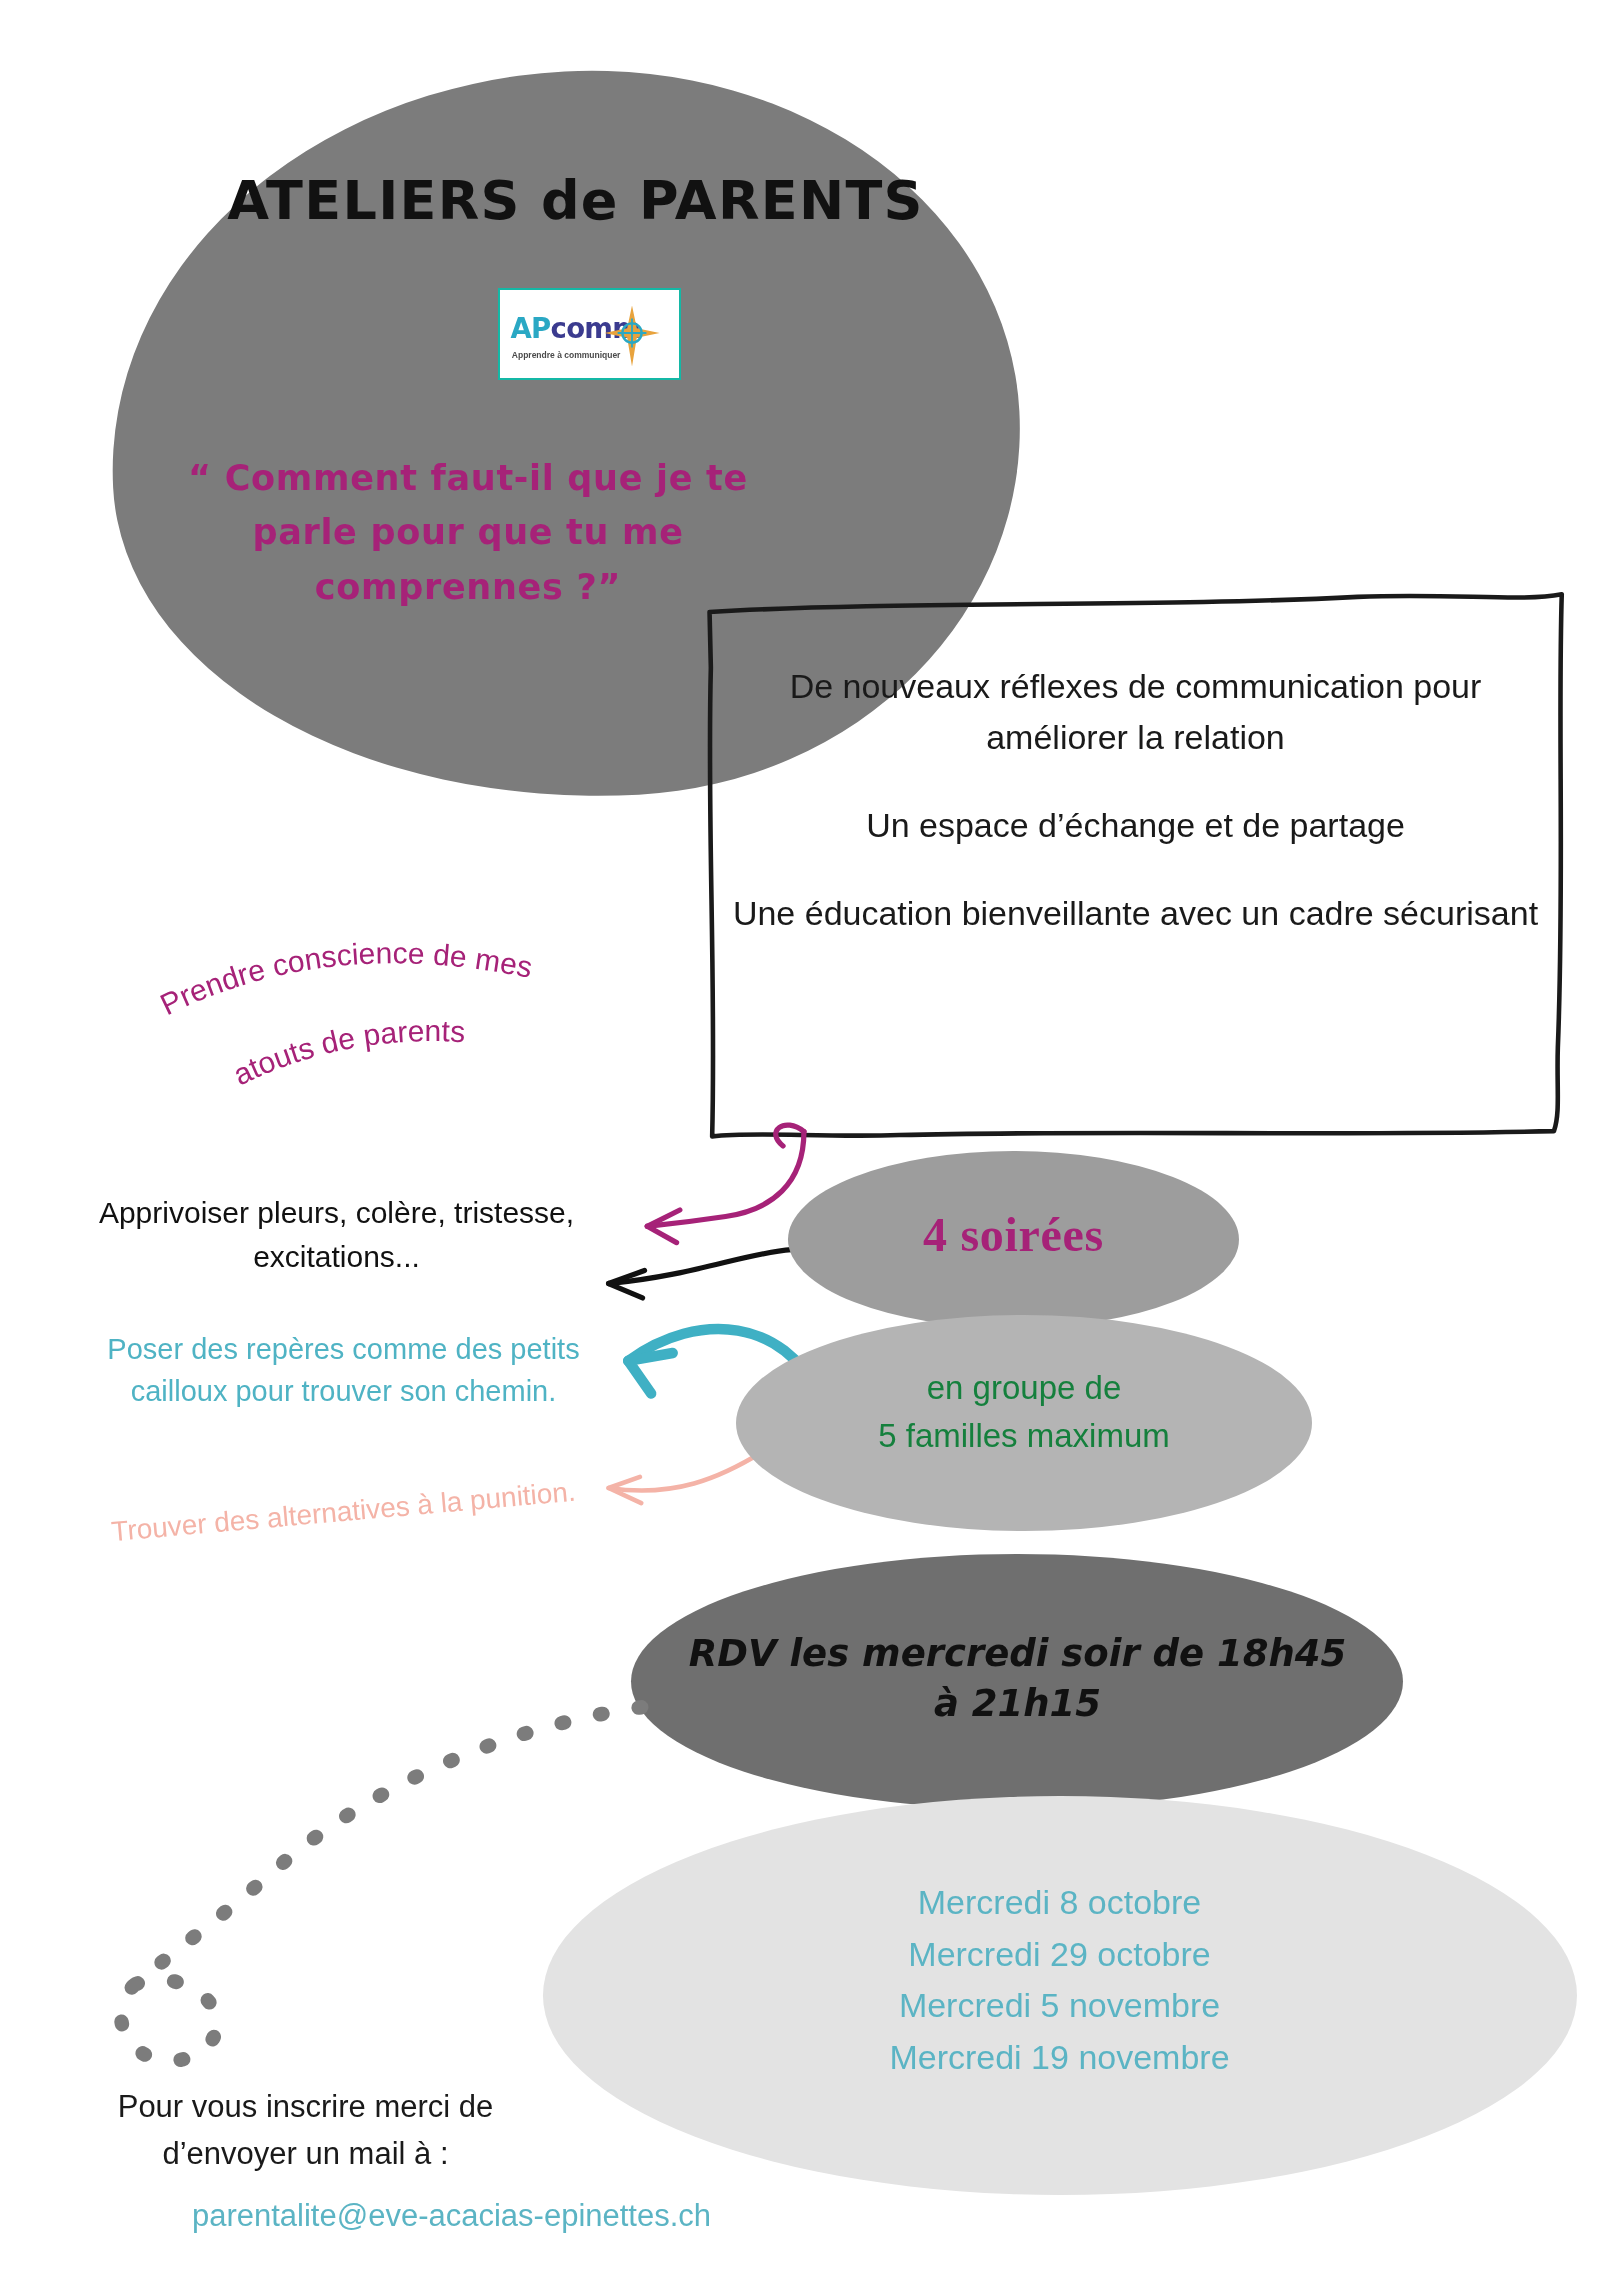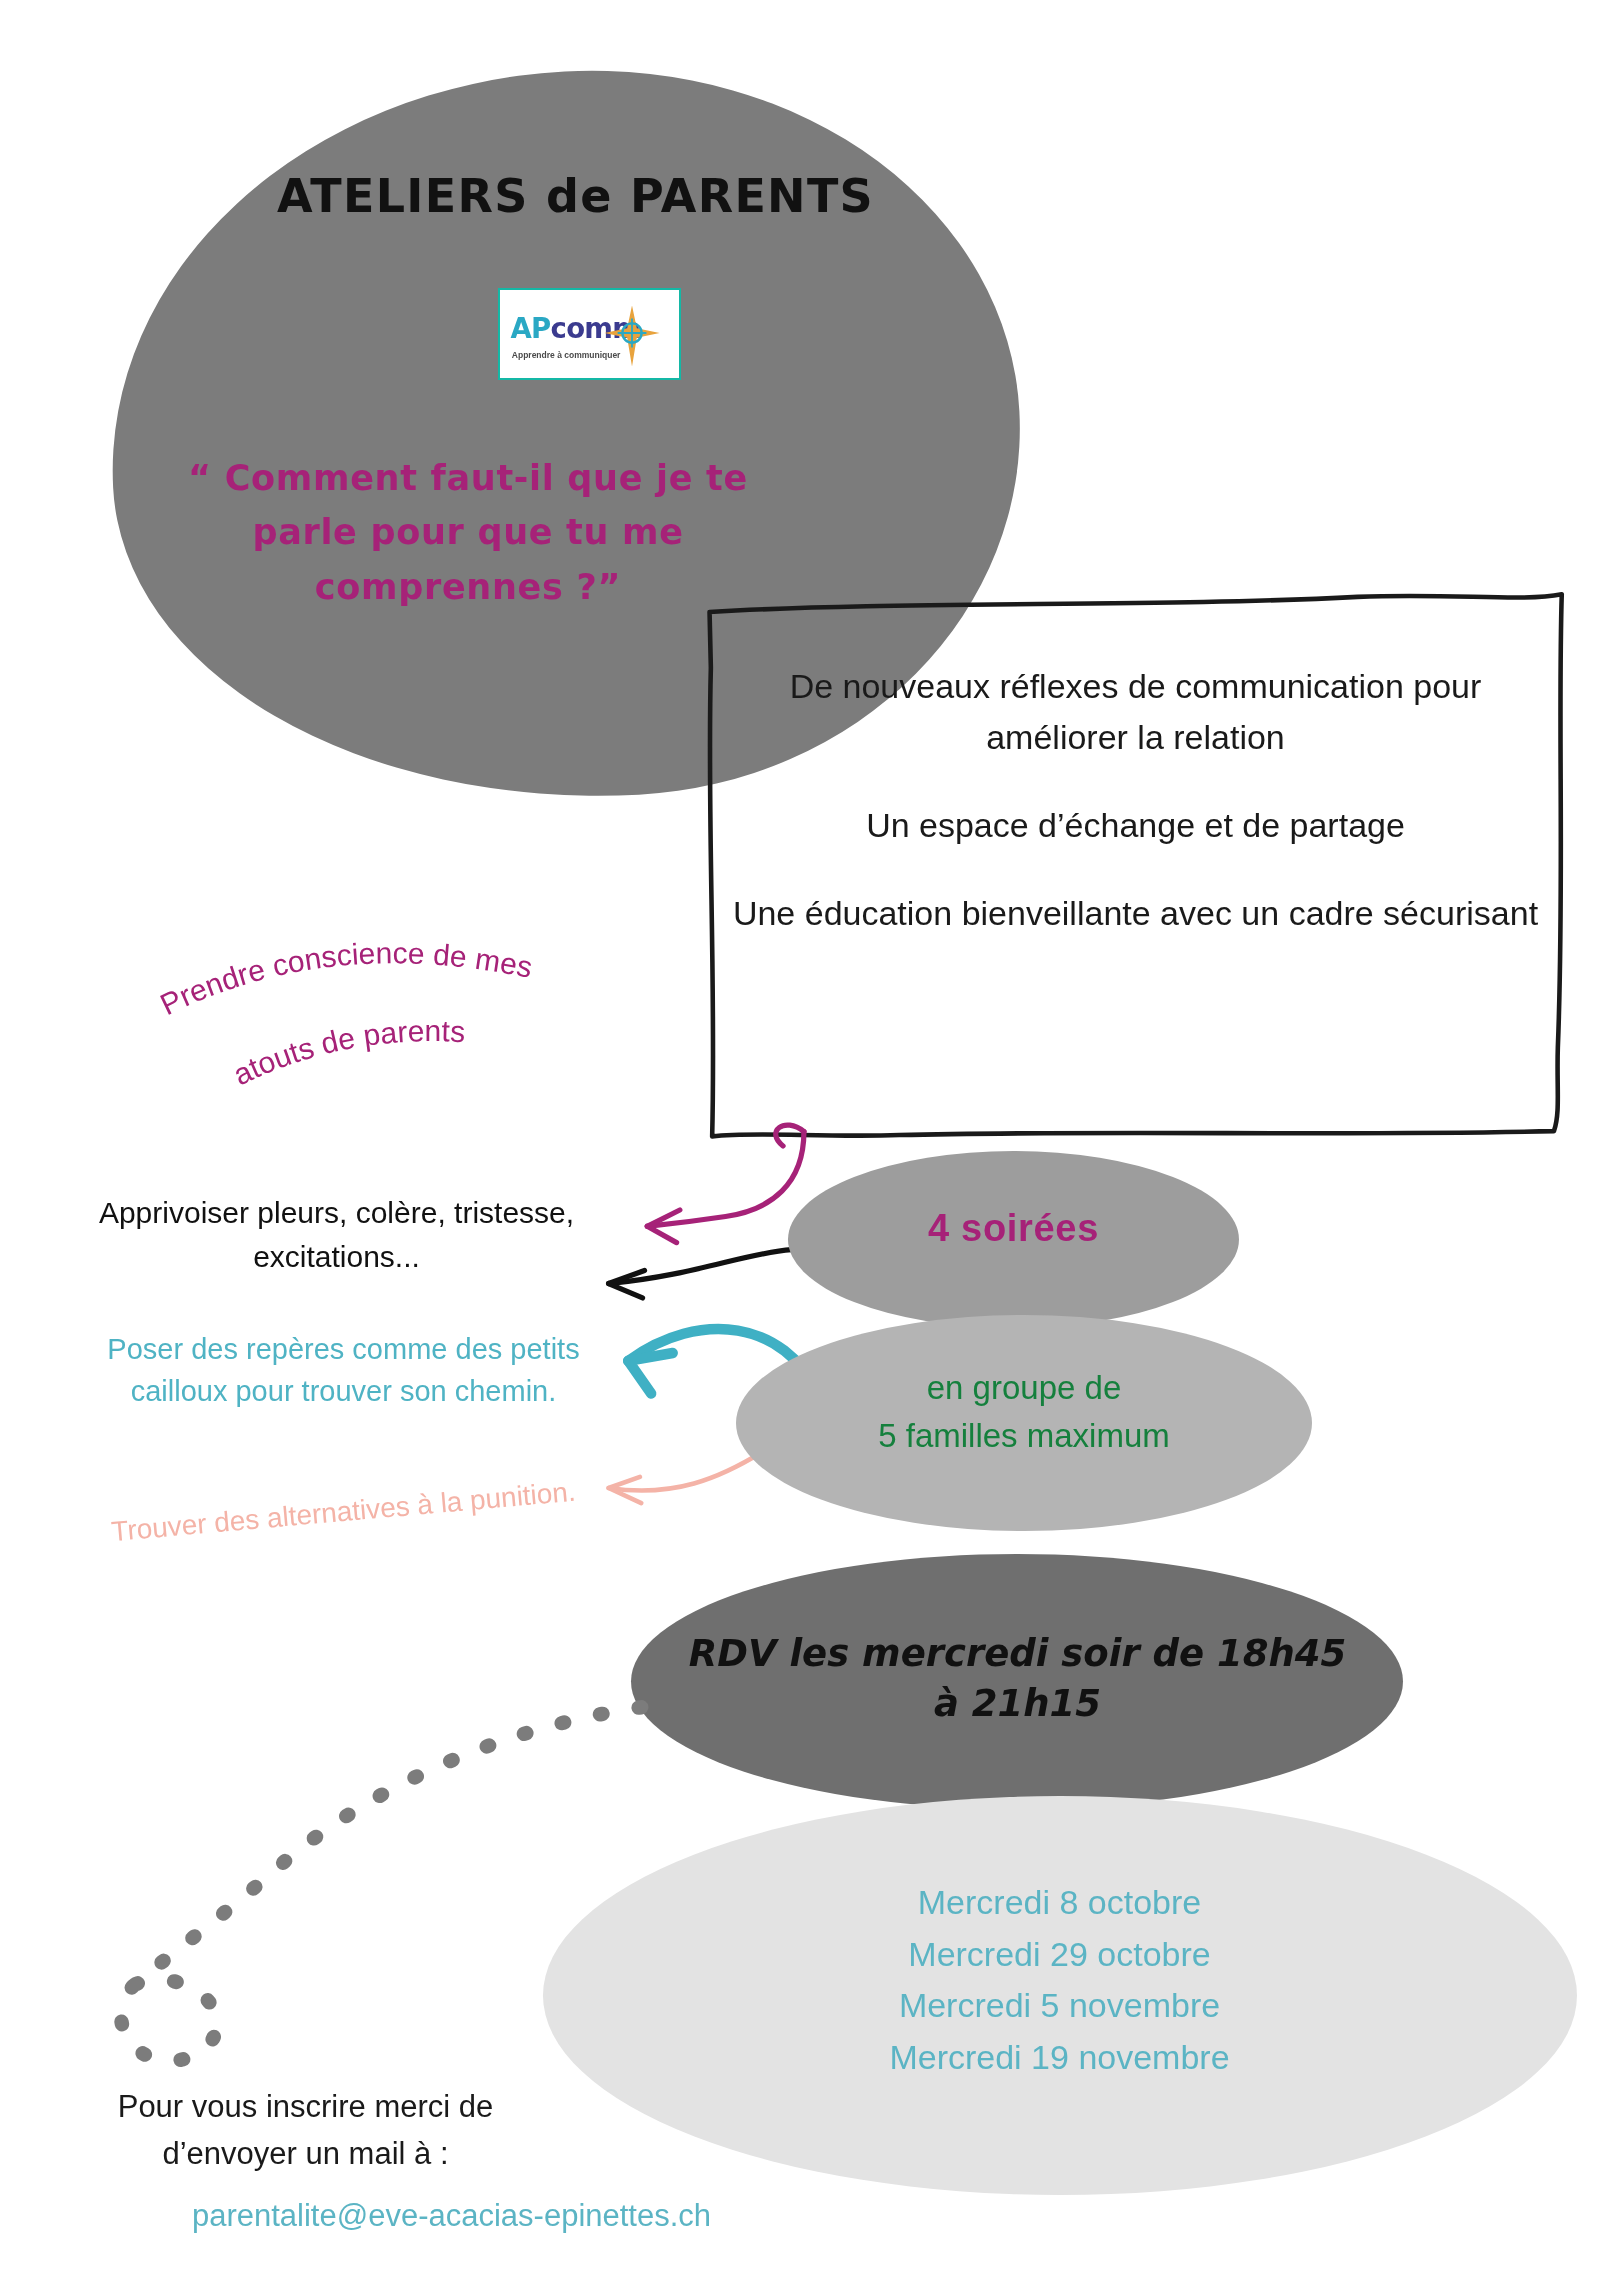--- a/index.html
+++ b/index.html
@@ -30,21 +30,21 @@
     transform: rotate(-3deg);
   }
   .poster-title {
     position: absolute;
     left: 209px;
     top: 169px;
     width: 733px;
     text-align: center;
     font-family: "DejaVu Sans", sans-serif;
     font-weight: bold;
-    font-size: 46px;
+    font-size: 54px;
     letter-spacing: 1.3px;
     color: #111111;
   }
   .logo-box {
     position: absolute;
     left: 498px;
     top: 288px;
     width: 183px;
     height: 92px;
     background: #ffffff;
@@ -174,23 +174,23 @@
     width: 451px;
     height: 177px;
     background: #9d9d9d;
   }
   .stone-1-label {
     position: absolute;
     left: 788px;
     top: 1207px;
     width: 451px;
     text-align: center;
-    font-family: Liberation Sans, sans-serif;
-    font-weight: bold;
-    font-size: 38px;
+    font-family: Liberation Serif, serif;
+    font-weight: bold;
+    font-size: 48px;
     color: #a62278;
     letter-spacing: 0.7px;
   }
   .stone-2 {
     left: 736px;
     top: 1315px;
     width: 576px;
     height: 216px;
     background: #b4b4b4;
   }

